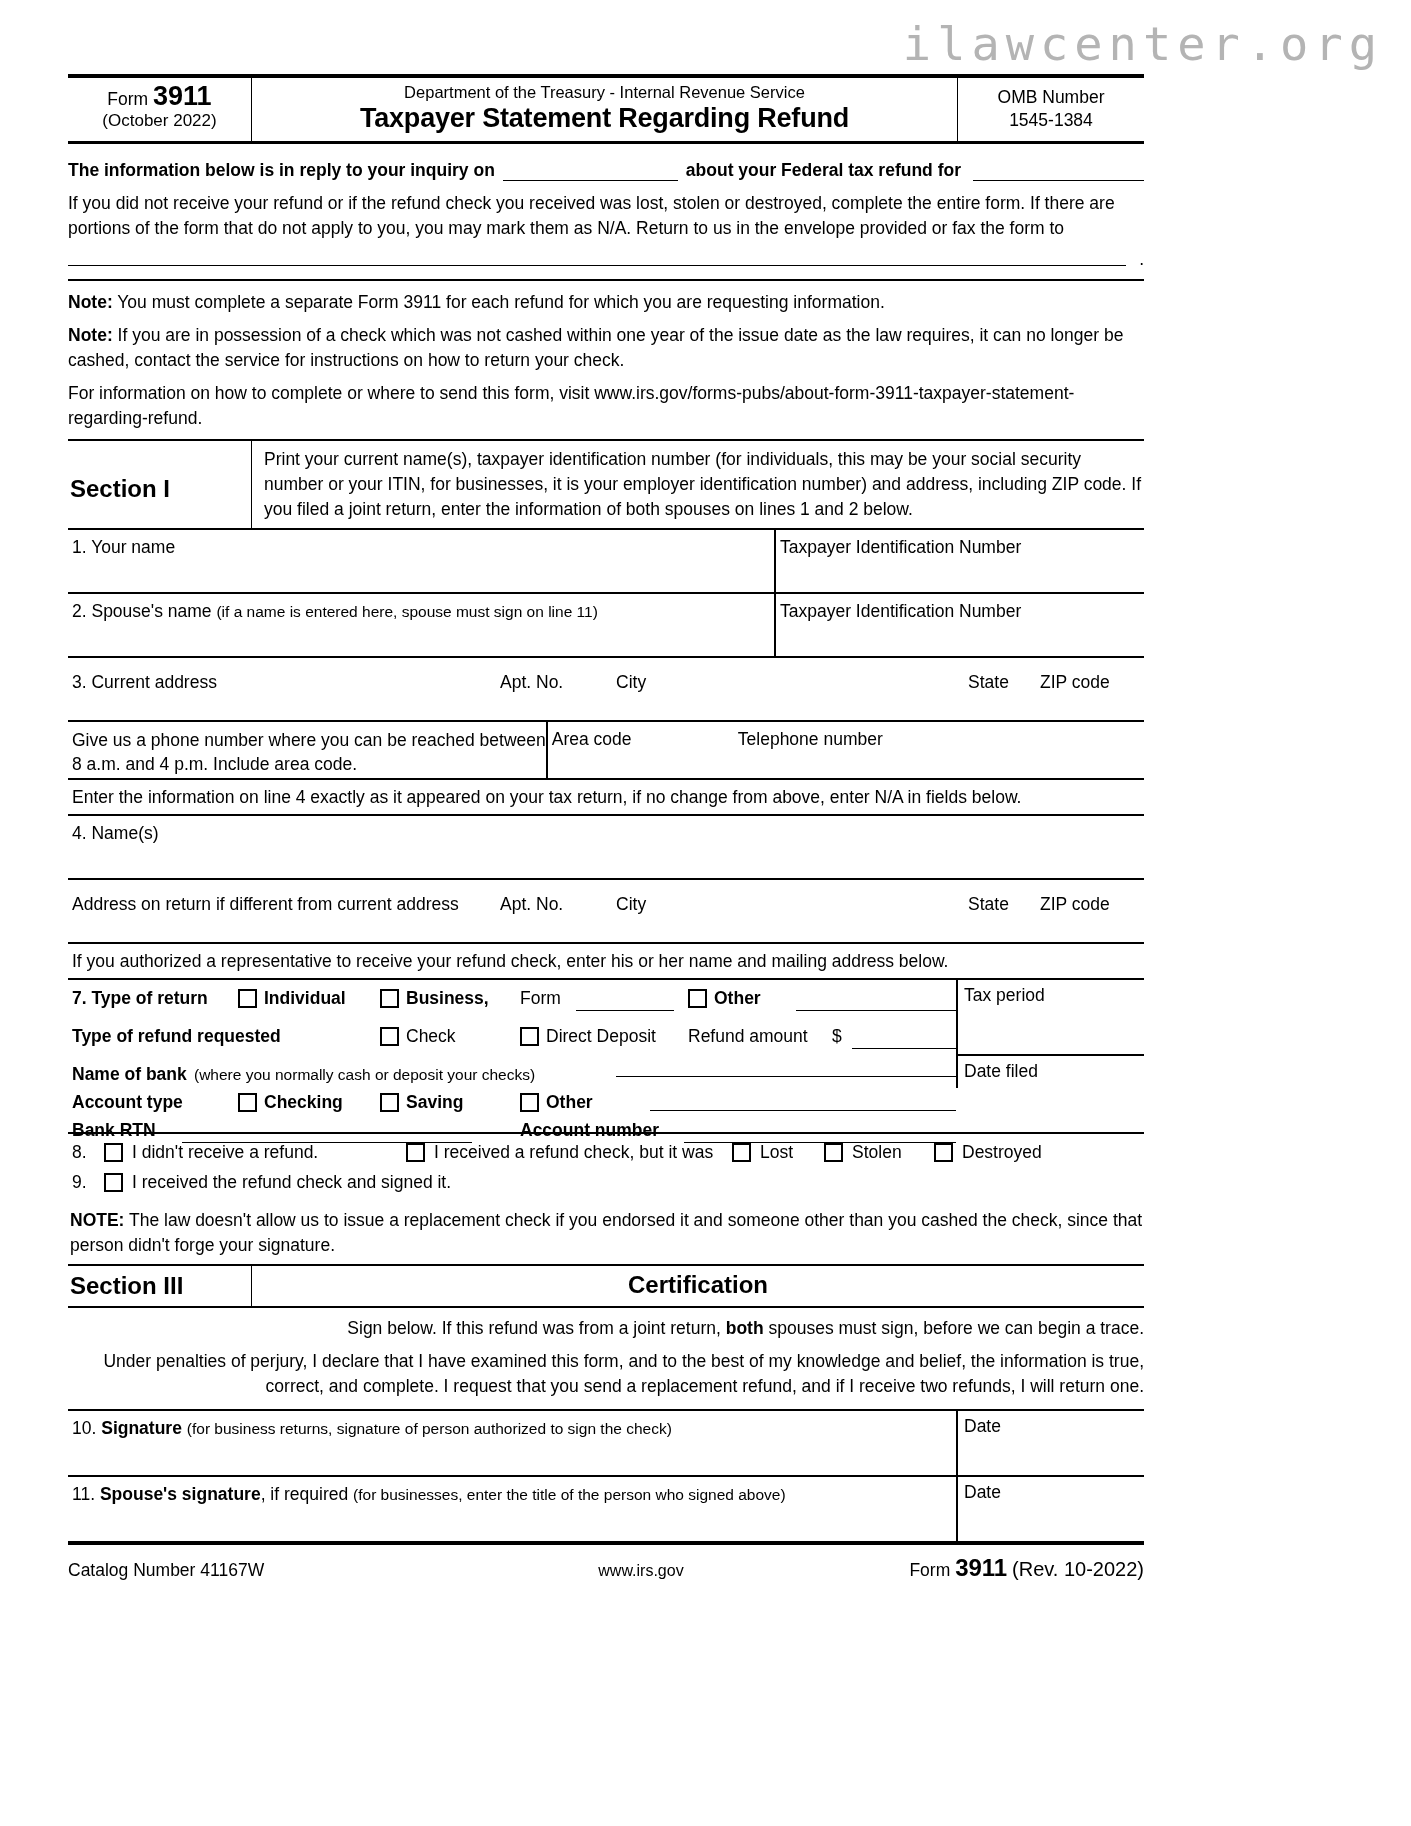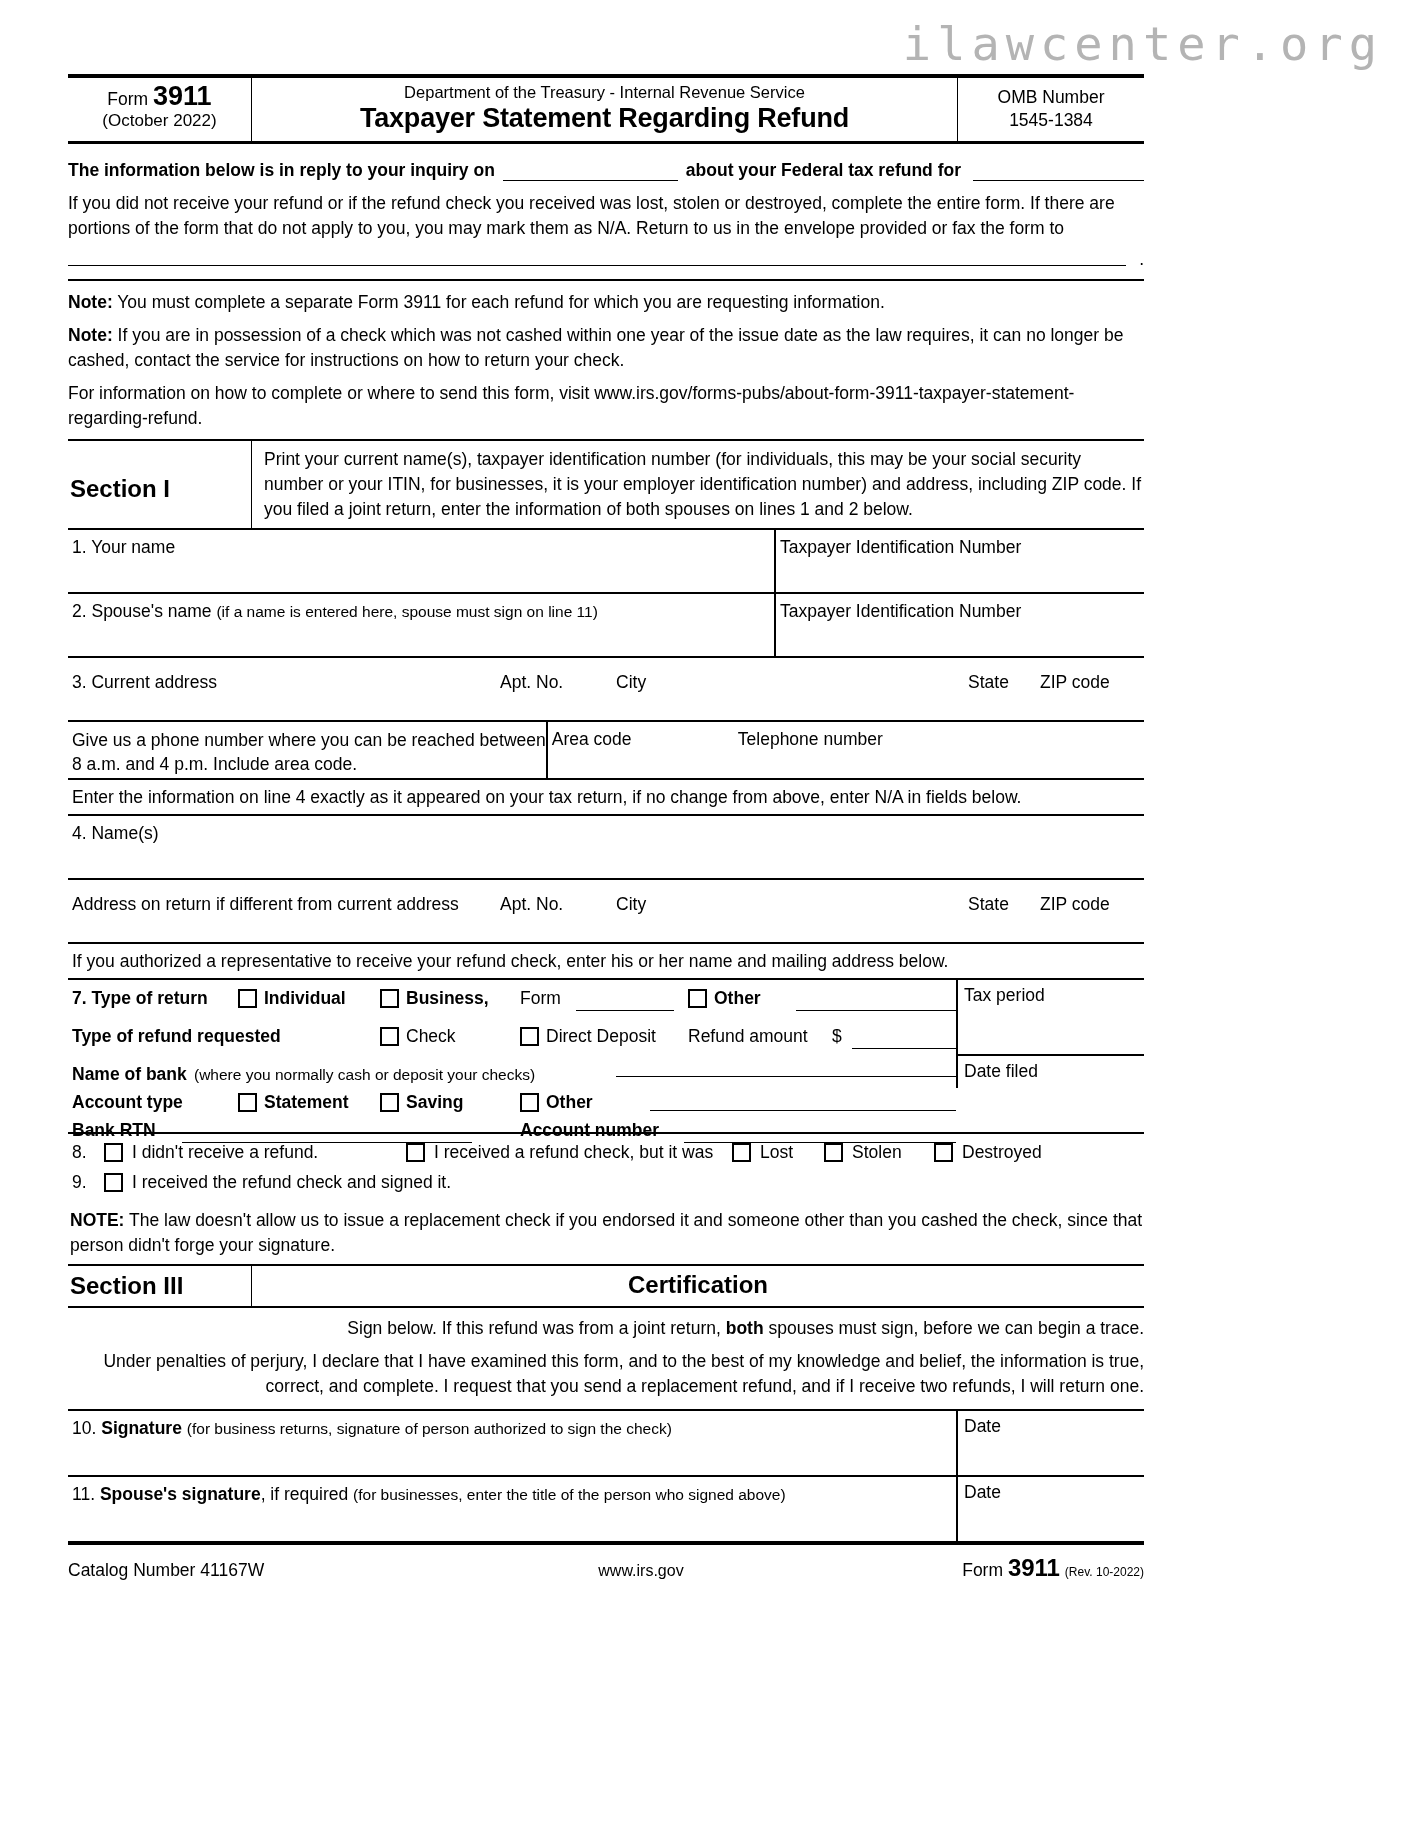--- a/index.html
+++ b/index.html
@@ -225,21 +225,21 @@
     display: flex;
     border-top: 4px solid #000;
     padding-top: 9px;
     font-size: 17.5px;
     align-items: baseline;
   }
   .footer .cat { width: 400px; }
   .footer .mid { flex: 1; text-align: center; font-size: 16px; }
   .footer .rt { width: 330px; text-align: right; white-space: nowrap; }
   .footer .rt b { font-size: 24px; font-weight: bold; }
-  .footer .rt .rev { font-size: 12px; }
+  .footer .rt .rev { font-size: 20px; }
 </style>
 </head>
 <body>
 
 <div id="page">
 
   <div class="watermark">ilawcenter.org</div>
 
   <div id="form">
 
@@ -381,21 +381,21 @@
         <span class="abs t17" style="left:620px; top:46px;">Refund amount</span>
         <span class="abs t17" style="left:764px; top:46px;">$</span>
         <span class="abs rule" style="left:784px; top:68px; width:104px;"></span>
 
         <span class="abs t17 bold" style="left:4px; top:84px;">Name of bank</span>
         <span class="abs t16" style="left:126px; top:86px;">(where you normally cash or deposit your checks)</span>
         <span class="abs rule" style="left:548px; top:96px; width:340px;"></span>
 
         <span class="abs t17 bold" style="left:4px; top:112px;">Account type</span>
         <span class="abs cbx" style="left:170px; top:113px;"></span>
-        <span class="abs t17 bold" style="left:196px; top:112px;">Statement</span>
+        <span class="abs t17 bold" style="left:196px; top:112px;">Checking</span>
         <span class="abs cbx" style="left:312px; top:113px;"></span>
         <span class="abs t17 bold" style="left:338px; top:112px;">Saving</span>
         <span class="abs cbx" style="left:452px; top:113px;"></span>
         <span class="abs t17 bold" style="left:478px; top:112px;">Other</span>
         <span class="abs rule" style="left:582px; top:130px; width:306px;"></span>
 
         <span class="abs t17 bold" style="left:4px; top:140px;">Bank RTN</span>
         <span class="abs rule" style="left:114px; top:162px; width:290px;"></span>
         <span class="abs t17 bold" style="left:452px; top:140px;">Account number</span>
         <span class="abs rule" style="left:616px; top:162px; width:272px;"></span>

